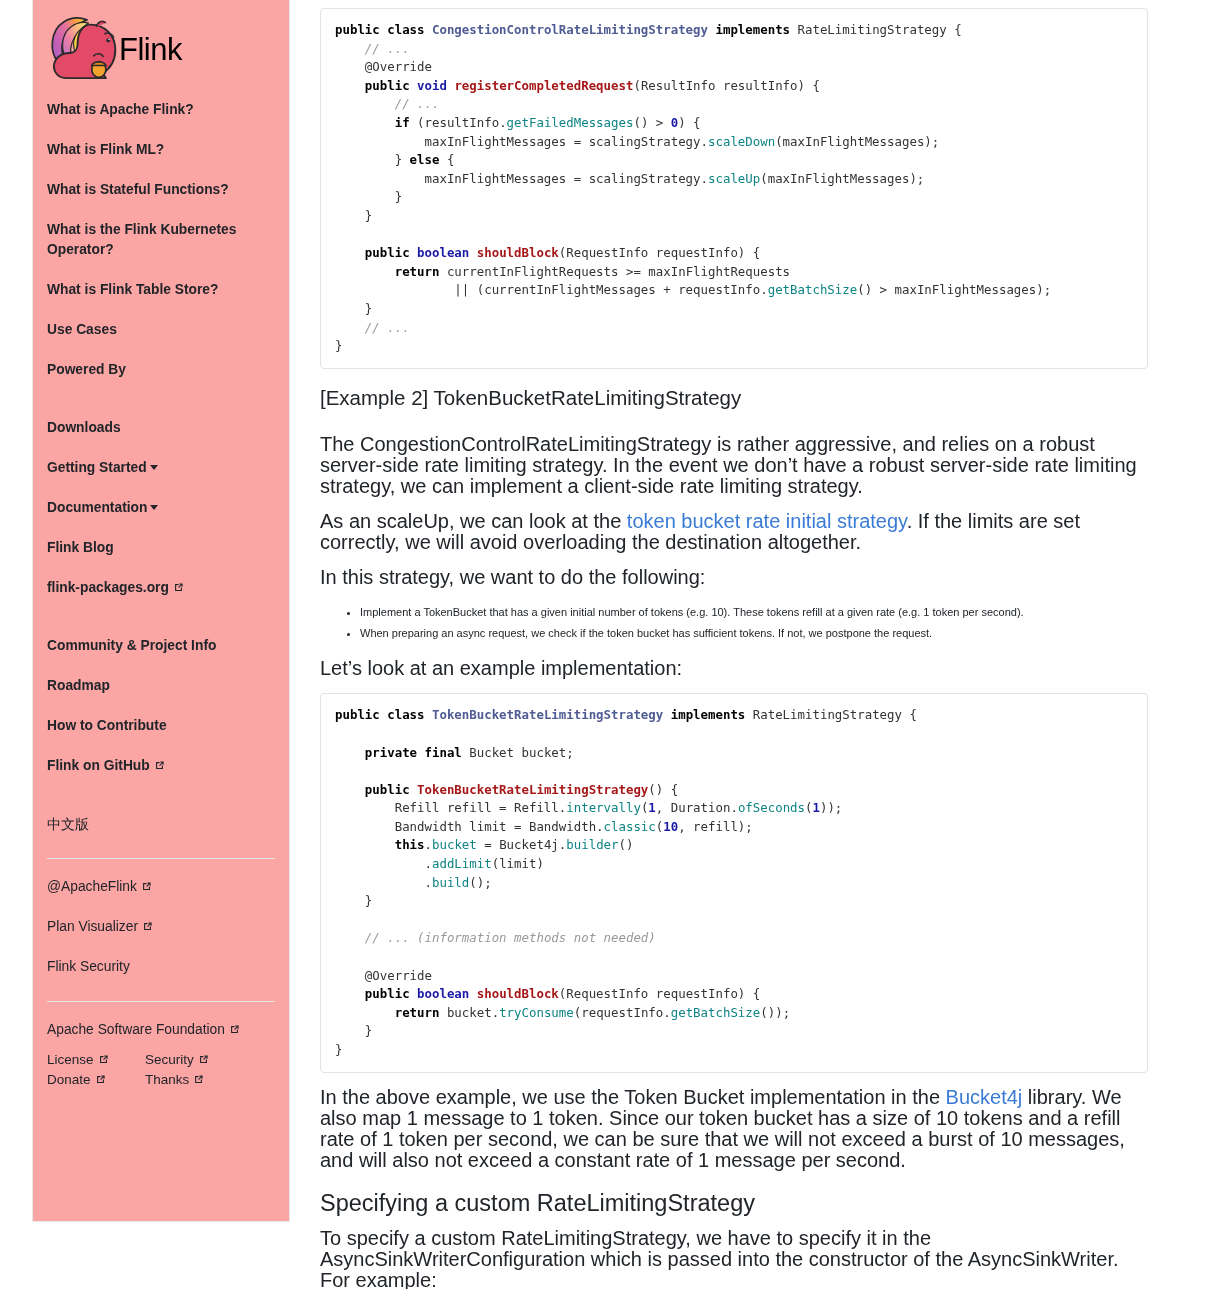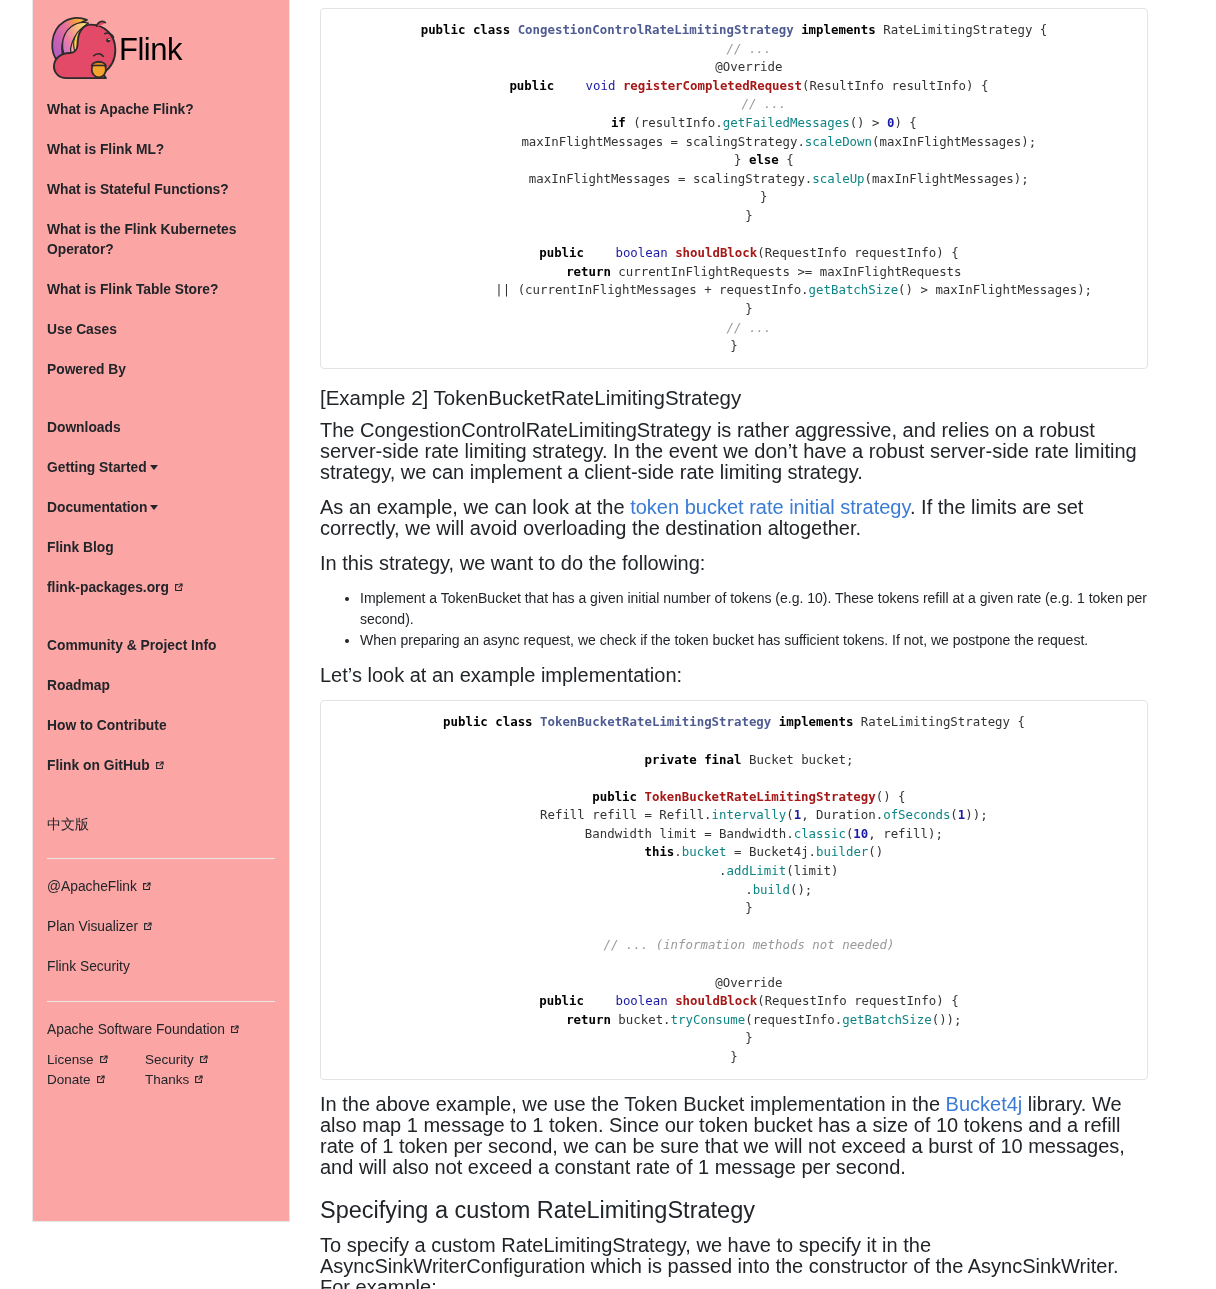--- a/index.html
+++ b/index.html
@@ -70,63 +70,62 @@
     padding: 0 36px 0 30px;
     max-width: 894px;
   }
   .codeblock {
     border: 1px solid #e3e3e3;
     border-radius: 4px;
     background: #ffffff;
     padding: 12px 14px;
     margin: 8px 0 14px 0;
     overflow: hidden;
-    text-align: center;
   }
   .codeblock pre {
     margin: 0;
     font-family: "DejaVu Sans Mono", "Liberation Mono", monospace;
     font-size: 12.4px;
     line-height: 18.6px;
     color: #333333;
     white-space: pre;
     tab-size: 4;
   }
   .k  { color: #000000; font-weight: bold; }          
-  .kb { color: #1a1aa6; font-weight: normal; margin-left: 24px; }          
+  .kb { color: #1a1aa6; font-weight: bold; }          
   .cls{ color: #4f5b93; font-weight: bold; }          
   .fn { color: #a61717; font-weight: bold; }          
   .m  { color: #0e8484; }                             
   .n  { color: #1a1aa6; font-weight: bold; }          
   .c  { color: #999999; font-style: italic; }                             
 
   h3.section {
     font-size: 20.5px;
     font-weight: 400;
     color: #212529;
-    margin: 16px 0 10px 0;
+    margin: 16px 0 24px 0;
     line-height: 1.25;
   }
   h2.section {
     font-size: 23.5px;
     font-weight: 400;
     color: #212529;
     margin: 18px 0 10px 0;
     line-height: 1.25;
   }
   p.body {
     font-size: 20px;
     line-height: 21px;
     margin: 0 8px 14px 0;
     color: #212529;
   }
   ul.body {
     margin: 0 0 14px 0;
     padding-left: 40px;
-    font-size: 14px;
+    font-size: 11px;
     line-height: 21px;
   }
   ul.body li { margin: 0; }
   a.link { color: #3a7bd5; text-decoration: none; }
 </style>
 </head>
 <body>
 
 <div class="page">
 
@@ -269,21 +268,21 @@
                 || (currentInFlightMessages + requestInfo.<span class="m">getBatchSize</span>() &gt; maxInFlightMessages);
     }
     <span class="c">// ...</span>
 }</code></pre>
     </div>
 
     <h3 class="section">[Example 2] TokenBucketRateLimitingStrategy</h3>
 
     <p class="body">The CongestionControlRateLimitingStrategy is rather aggressive, and relies on a robust server-side rate limiting strategy. In the event we don’t have a robust server-side rate limiting strategy, we can implement a client-side rate limiting strategy.</p>
 
-    <p class="body"><span>As an example, we can look at the </span><a class="link" href="#">token bucket rate initial strategy</a><span>. If the limits are set correctly, we will avoid overloading the destination altogether.</span></p>
+    <p class="body"><span>As an scaleUp, we can look at the </span><a class="link" href="#">token bucket rate initial strategy</a><span>. If the limits are set correctly, we will avoid overloading the destination altogether.</span></p>
 
     <p class="body">In this strategy, we want to do the following:</p>
 
     <ul class="body">
       <li>Implement a TokenBucket that has a given initial number of tokens (e.g. 10). These tokens refill at a given rate (e.g. 1 token per second).</li>
       <li>When preparing an async request, we check if the token bucket has sufficient tokens. If not, we postpone the request.</li>
     </ul>
 
     <p class="body">Let’s look at an example implementation:</p>
 

